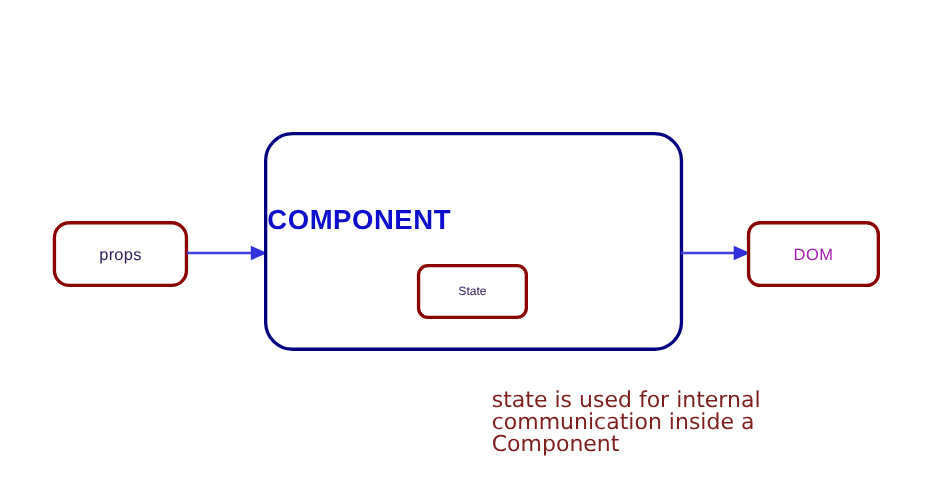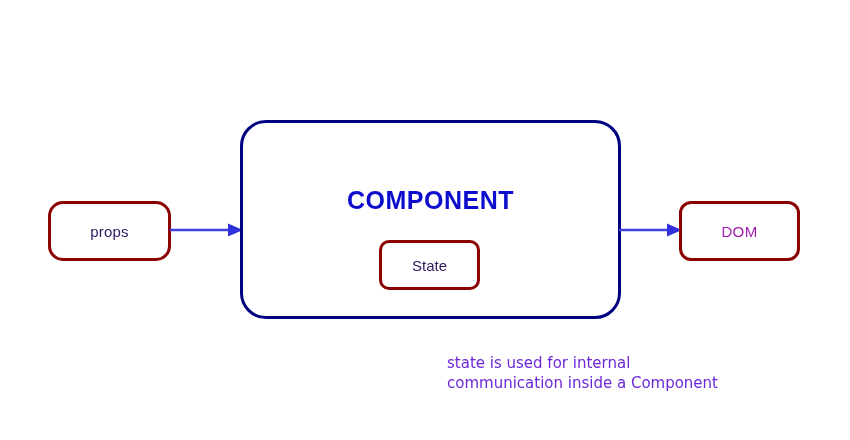--- a/index.html
+++ b/index.html
@@ -60,39 +60,39 @@
     border: 3px solid #000080;
     border-radius: 26px;
     display: block;
   }
 
   #component-title {
     position: absolute;
     left: 0;
     right: 0;
     top: 63px;
-    text-align: center;
+    text-align: left;
     font-size: 25px;
     font-weight: bold;
     color: #0d0dcd;
     font-family: "Liberation Sans", sans-serif;
     letter-spacing: 0.5px;
   }
 
   
   #state-box {
     left: 379px;
     top: 240px;
     width: 101px;
     height: 50px;
     border: 3px solid #8b0000;
     border-radius: 10px;
   }
   #state-box .node-label {
-    font-size: 15px;
+    font-size: 11px;
     color: #2e1a5e;
     font-family: "Liberation Sans", sans-serif;
   }
 
   
   #dom-box {
     left: 679px;
     top: 201px;
     width: 121px;
     height: 60px;
@@ -124,23 +124,23 @@
     height: 24px;
   }
 
   
   #caption {
     position: absolute;
     left: 447px;
     top: 353px;
     width: 360px;
     font-family: "DejaVu Sans", sans-serif;
-    font-size: 15px;
+    font-size: 20px;
     line-height: 20px;
-    color: #6d28d9;
+    color: #7f1d1d;
     white-space: pre-line;
   }
 </style>
 </head>
 <body>
 
 <div id="canvas">
 
   <div class="node" id="props-box">
     <span class="node-label">props</span>

